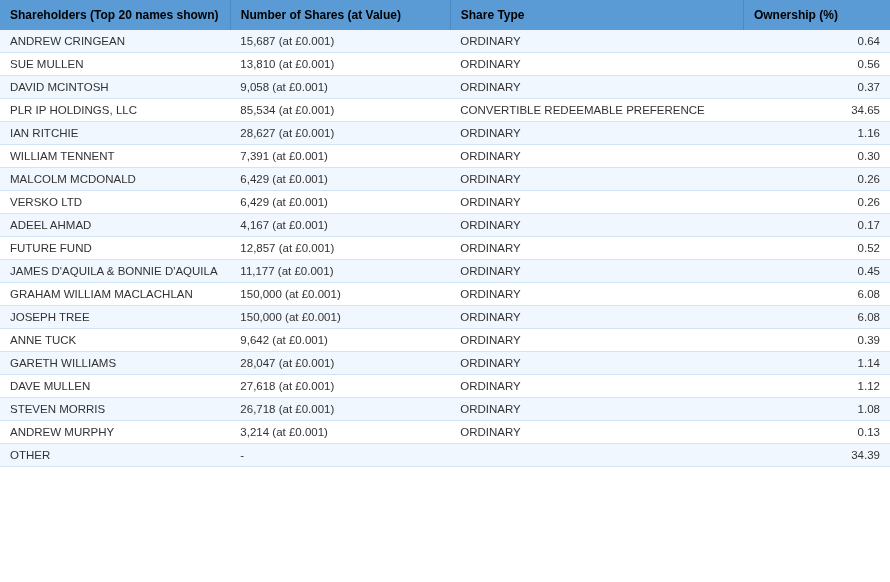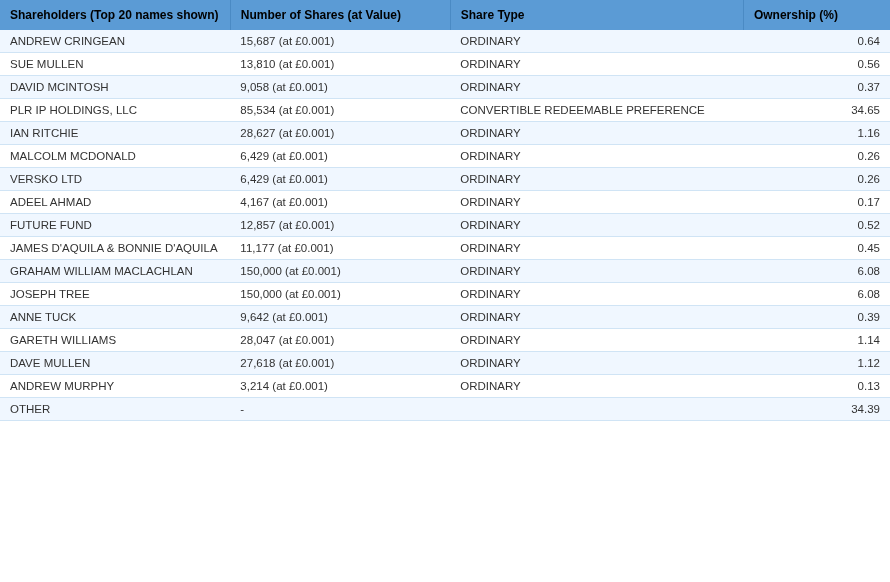--- a/index.html
+++ b/index.html
@@ -92,20 +92,26 @@
           <td>CONVERTIBLE REDEEMABLE PREFERENCE</td>
           <td>34.65</td>
         </tr>
         <tr>
           <td>IAN RITCHIE</td>
           <td>28,627 (at £0.001)</td>
           <td>ORDINARY</td>
           <td>1.16</td>
         </tr>
         <tr>
+          <td>WILLIAM TENNENT</td>
+          <td>7,391 (at £0.001)</td>
+          <td>ORDINARY</td>
+          <td>0.30</td>
+        </tr>
+        <tr>
           <td>MALCOLM MCDONALD</td>
           <td>6,429 (at £0.001)</td>
           <td>ORDINARY</td>
           <td>0.26</td>
         </tr>
         <tr>
           <td>VERSKO LTD</td>
           <td>6,429 (at £0.001)</td>
           <td>ORDINARY</td>
           <td>0.26</td>
@@ -152,20 +158,26 @@
           <td>ORDINARY</td>
           <td>1.14</td>
         </tr>
         <tr>
           <td>DAVE MULLEN</td>
           <td>27,618 (at £0.001)</td>
           <td>ORDINARY</td>
           <td>1.12</td>
         </tr>
         <tr>
+          <td>STEVEN MORRIS</td>
+          <td>26,718 (at £0.001)</td>
+          <td>ORDINARY</td>
+          <td>1.08</td>
+        </tr>
+        <tr>
           <td>ANDREW MURPHY</td>
           <td>3,214 (at £0.001)</td>
           <td>ORDINARY</td>
           <td>0.13</td>
         </tr>
         <tr>
           <td>OTHER</td>
           <td>-</td>
           <td></td>
           <td>34.39</td>

